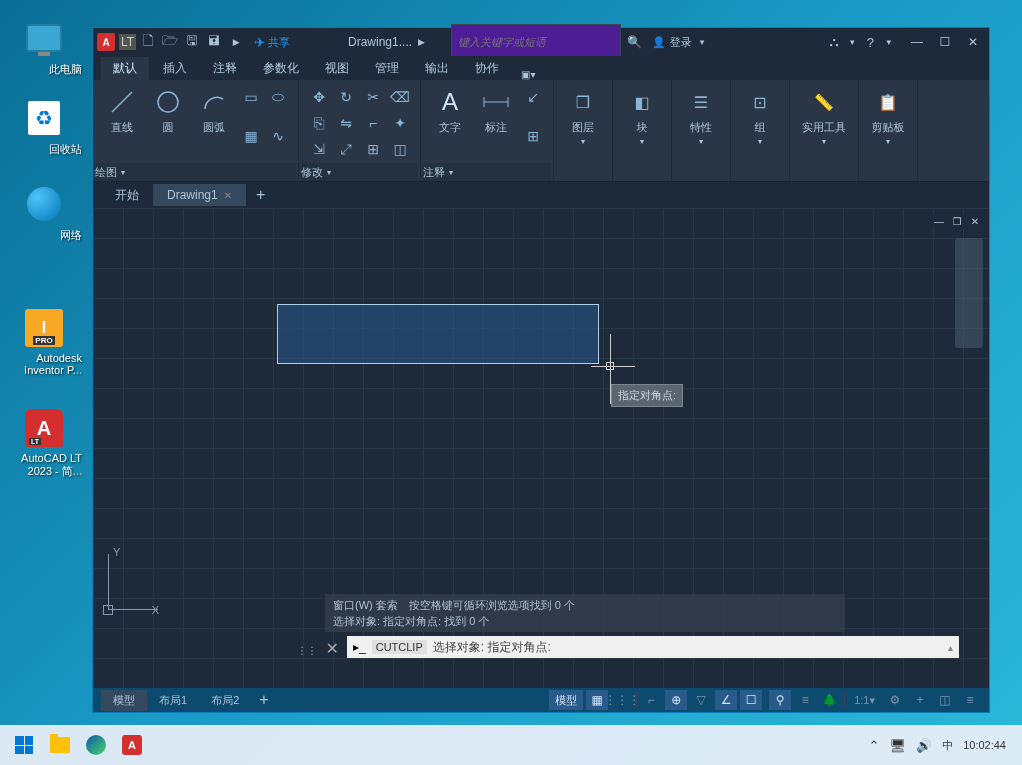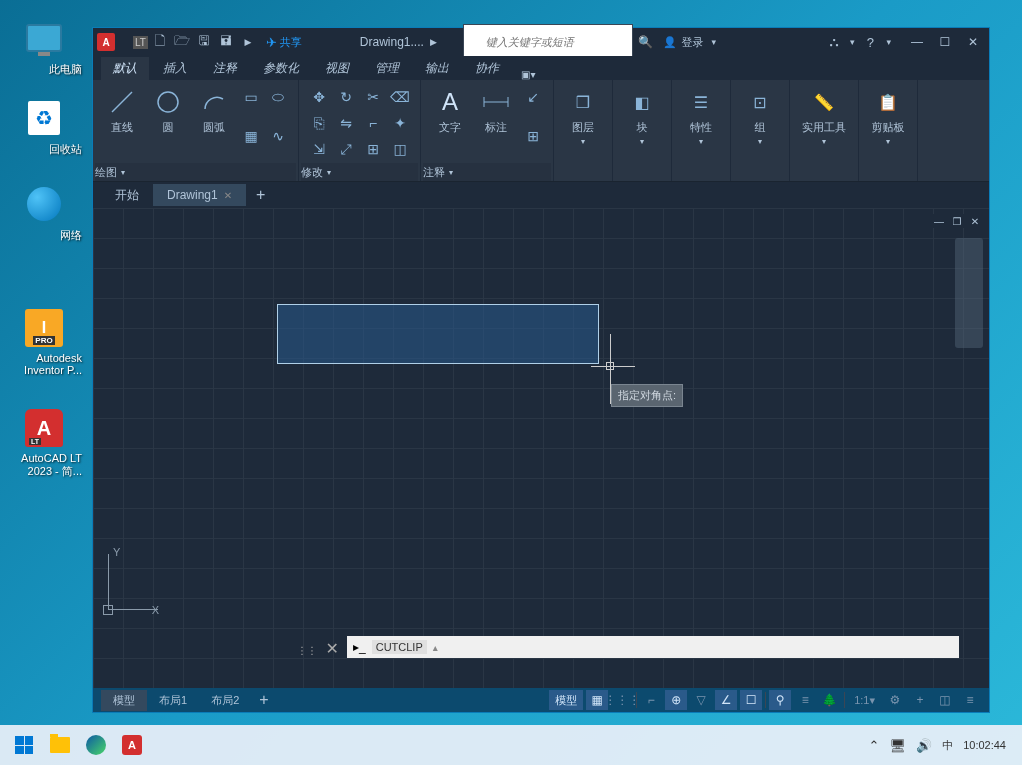--- a/index.html
+++ b/index.html
@@ -12,34 +12,34 @@
 .bin-icon { width: 32px; height: 34px; background: white; border-radius: 2px; position: relative; display: flex; align-items: center; justify-content: center; }
 .bin-icon::before { content: '♻'; color: #0078d4; font-size: 20px; }
 .globe-icon { width: 34px; height: 34px; background: radial-gradient(circle at 30% 30%, #4fc3f7, #0277bd); border-radius: 50%; }
 .inv-icon { width: 38px; height: 38px; background: #f9a825; border-radius: 3px; display: flex; align-items: center; justify-content: center; color: white; font-weight: bold; font-size: 16px; position: relative; }
 .inv-icon::after { content: 'PRO'; position: absolute; bottom: 2px; font-size: 8px; background: #333; padding: 0 2px; }
 .acad-icon { width: 38px; height: 38px; background: #d32f2f; border-radius: 6px 6px 3px 3px; display: flex; align-items: center; justify-content: center; color: white; font-weight: bold; font-size: 20px; position: relative; }
 .acad-icon::after { content: 'LT'; position: absolute; bottom: 2px; left: 4px; font-size: 7px; background: #333; padding: 0 2px; }
 .app-window { position: absolute; left: 92px; top: 27px; width: 898px; height: 686px; background: #1e2a3a; border: 1px solid #0a7cb8; display: flex; flex-direction: column; }
 .titlebar { height: 28px; background: #1e2a3a; display: flex; align-items: center; padding: 0 4px; gap: 2px; }
 .app-logo { width: 18px; height: 18px; background: #d32f2f; border-radius: 2px; display: flex; align-items: center; justify-content: center; color: white; font-weight: bold; font-size: 10px; }
-.lt-badge { background: #555; color: #ccc; font-size: 10px; padding: 1px 2px; margin-left: 16px; }
+.lt-badge { background: #555; color: #ccc; font-size: 12px; padding: 1px 2px; margin-left: 2px; }
 .qat-btn { width: 20px; height: 20px; display: flex; align-items: center; justify-content: center; color: #b0c4d8; cursor: pointer; font-size: 13px; }
 .share-btn { color: #2196f3; display: flex; align-items: center; font-size: 11px; gap: 3px; padding: 0 6px; }
 .title-text { color: #b0c4d8; font-size: 12px; margin-left: 50px; }
-.search-box { margin-left: 20px; background: #ffffff; border: 1px solid #3a4655; width: 170px; height: 36px; display: flex; align-items: center; padding: 0 22px; }
+.search-box { margin-left: 20px; background: #4c1d95; border: 1px solid #3a4655; width: 170px; height: 36px; display: flex; align-items: center; padding: 0 6px; }
 .search-box input { background: none; border: none; color: #888; font-size: 11px; font-style: italic; width: 100%; outline: none; }
 .search-icon { color: #b0c4d8; margin-left: 4px; font-size: 12px; }
 .user-area { display: flex; align-items: center; color: #b0c4d8; font-size: 11px; gap: 4px; margin-left: 8px; }
 .titlebar-spacer { flex: 1; }
 .dropd { color: #b0c4d8; font-size: 9px; padding: 0 4px; }
 .win-controls { display: flex; gap: 4px; margin-left: 8px; }
 .win-btn { width: 24px; height: 20px; display: flex; align-items: center; justify-content: center; color: #b0c4d8; cursor: pointer; font-size: 12px; }
 .ribbon-tabs { height: 24px; background: #1e2a3a; display: flex; align-items: flex-end; padding-left: 8px; gap: 2px; }
-.ribbon-tab { padding: 3px 12px; color: #b0c4d8; font-size: 12px; cursor: pointer; font-style: italic; }
+.ribbon-tab { padding: 3px 12px; color: #b0c4d8; font-size: 12px; cursor: pointer; }
 .ribbon-tab.active { background: #2a3645; color: #d0e4f8; }
 .ribbon-extra { margin-left: 8px; color: #b0c4d8; font-size: 10px; }
 .ribbon { height: 102px; background: #2a3645; display: flex; border-bottom: 1px solid #1a2430; }
 .ribbon-panel { display: flex; flex-direction: column; border-right: 1px solid #1e2a3a; padding: 4px 2px 0; }
 .panel-content { flex: 1; display: flex; gap: 4px; padding: 2px 6px; }
 .panel-label { height: 18px; text-align: center; color: #b0c4d8; font-size: 11px; display: flex; align-items: center; gap: 4px; background: #263140; cursor: pointer; }
 .big-btn { width: 42px; display: flex; flex-direction: column; align-items: center; gap: 2px; cursor: pointer; }
 .big-btn .icon { width: 32px; height: 32px; display: flex; align-items: center; justify-content: center; color: #8ab4d8; }
 .big-btn .lbl { color: #b0c4d8; font-size: 11px; }
 .icon-grid { display: grid; grid-template-columns: repeat(2, 24px); gap: 3px; }
@@ -352,28 +352,33 @@
     <div class="selection-rect"></div>
     <div class="pick-cursor">
         <div class="pick-box"></div>
       </div>
     <div class="tooltip">指定对角点:</div>
     <div class="ucs-icon">
         <div class="ucs-lines">
           <div class="ucs-box"></div>
         </div>
       </div>
+    <div class="cmd-history">
+      <div>窗口(W) 套索　按空格键可循环浏览选项找到 0 个</div>
+      <div>选择对象: 指定对角点: 找到 0 个</div>
+    </div>
     <div style="position:absolute;left:204px;bottom:30px">
       <span class="cmd-handle" style="color:#aaa">⋮⋮</span>
       <span style="color:#aaa;margin:0 4px">✕</span>
       <span style="color:#aaa">🔧</span>
     </div>
     <div class="cmd-line" style="left:254px">
       <span>▸_</span>
       <span class="lbl">CUTCLIP</span>
+      <span class="cmd-input">选择对象: 指定对角点:</span>
       <span class="cmd-toggle">▴</span>
     </div>
   </div>
 
   <div class="layout-tabs">
     <div class="layout-tab active">模型</div>
     <div class="layout-tab">布局1</div>
     <div class="layout-tab">布局2</div>
     <div class="layout-add">+</div>
     <div class="layout-spacer"></div>

